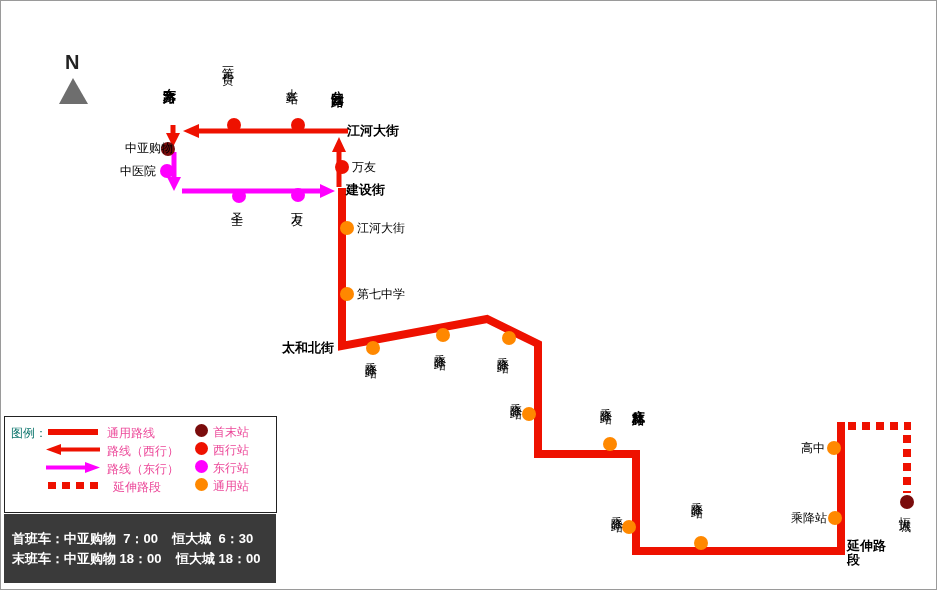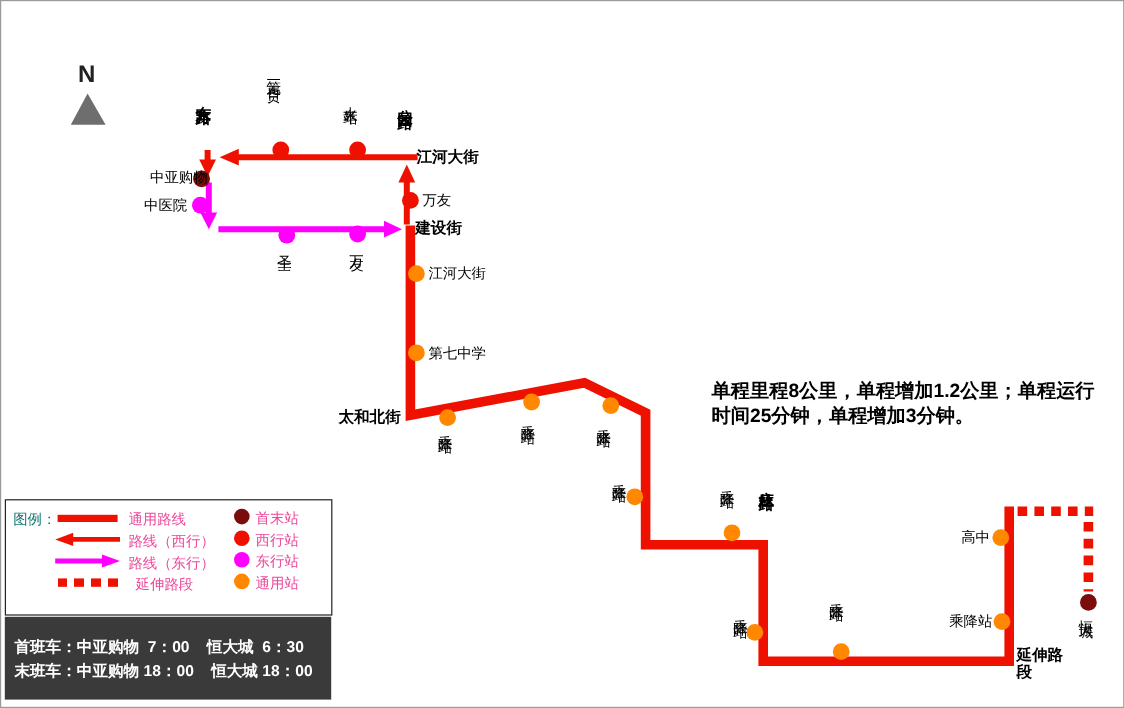--- a/index.html
+++ b/index.html
@@ -100,21 +100,20 @@
       <circle cx="609" cy="443" r="7"></circle>
       <circle cx="628" cy="526" r="7"></circle>
       <circle cx="700" cy="542" r="7"></circle>
       <circle cx="833" cy="447" r="7"></circle>
       <circle cx="834" cy="517" r="7"></circle>
     </g>
   </svg>
 
   <div class="abs north-n" style="left:64px;top:50px">N</div>
 
-  <div class="abs note" style="left:592px;top:315px;width:324px">单程里程8公里，单程增加1.2公里；单程运行时间25分钟，单程增加3分钟。</div>
 
   <div class="abs street vert" style="left:162px;top:76px">东方路</div>
   <div class="abs street vert" style="left:330px;top:80px">公园路</div>
   <div class="abs street" style="left:346px;top:123px">江河大街</div>
   <div class="abs street" style="left:345px;top:182px">建设街</div>
   <div class="abs street" style="left:281px;top:340px">太和北街</div>
   <div class="abs street vert" style="left:631px;top:398px">庄林路</div>
   <div class="abs street" style="left:846px;top:538px;width:44px;white-space:normal">延伸路段</div>
 
   <div class="abs stn" style="left:124px;top:141px">中亚购物</div>

